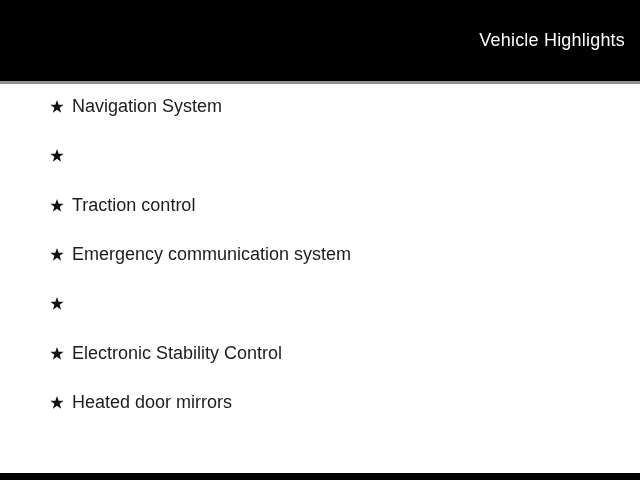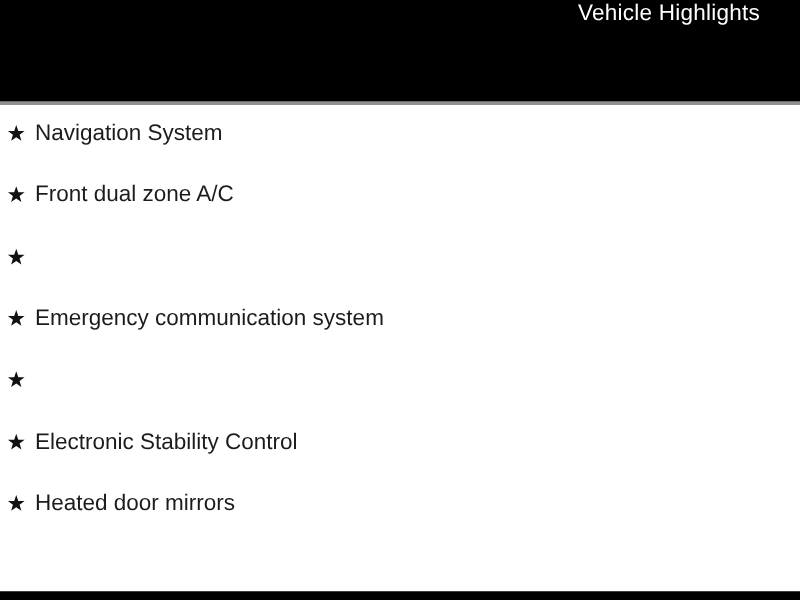--- a/index.html
+++ b/index.html
@@ -12,30 +12,32 @@
     position: relative;
     overflow: hidden;
     background: var(--page-bg, #ffffff);
     font-family: "Liberation Sans", sans-serif;
   }
   .header {
     height: 81px;
     background: var(--header-bg, #000000);
     border-bottom: 3px solid var(--divider, #8f8f8f);
     display: flex;
+    align-items: center;
     justify-content: flex-end;
-    padding-right: 32px;
+    padding-right: 15px;
   }
   .header-title {
     color: var(--header-fg, #ffffff);
     font-size: 18px;
     letter-spacing: 0.2px;
   }
   .list {
     margin-top: -2px;
+    padding-left: 44px;
   }
   .row {
     height: 49.3px;
     display: flex;
     align-items: center;
     padding-left: 6px;
   }
   .star {
     width: 14px;
     height: 14px;
@@ -78,29 +80,29 @@
     </span>
     <span class="label">Navigation System</span>
   </div>
 
   <div class="row">
     <span class="star">
       <svg width="14" height="13" viewBox="0 0 14 13" aria-hidden="true">
         <polygon points="7,0 8.65,4.73 13.66,4.84 9.66,7.87 11.11,12.66 7,9.8 2.89,12.66 4.34,7.87 0.34,4.84 5.35,4.73" fill="#111111"></polygon>
       </svg>
     </span>
-    <span class="label">Front dual zone A/C</span>
   </div>
 
   <div class="row">
     <span class="star">
       <svg width="14" height="13" viewBox="0 0 14 13" aria-hidden="true">
         <polygon points="7,0 8.65,4.73 13.66,4.84 9.66,7.87 11.11,12.66 7,9.8 2.89,12.66 4.34,7.87 0.34,4.84 5.35,4.73" fill="#111111"></polygon>
       </svg>
     </span>
+    <span class="label">Traction control</span>
   </div>
 
   <div class="row">
     <span class="star">
       <svg width="14" height="13" viewBox="0 0 14 13" aria-hidden="true">
         <polygon points="7,0 8.65,4.73 13.66,4.84 9.66,7.87 11.11,12.66 7,9.8 2.89,12.66 4.34,7.87 0.34,4.84 5.35,4.73" fill="#111111"></polygon>
       </svg>
     </span>
     <span class="label">Emergency communication system</span>
   </div>

